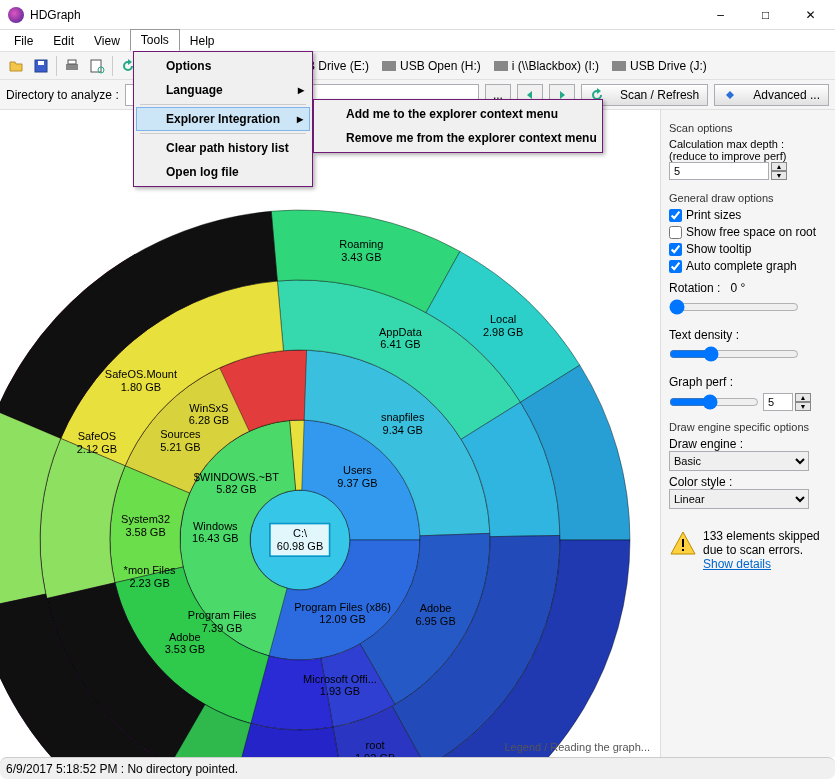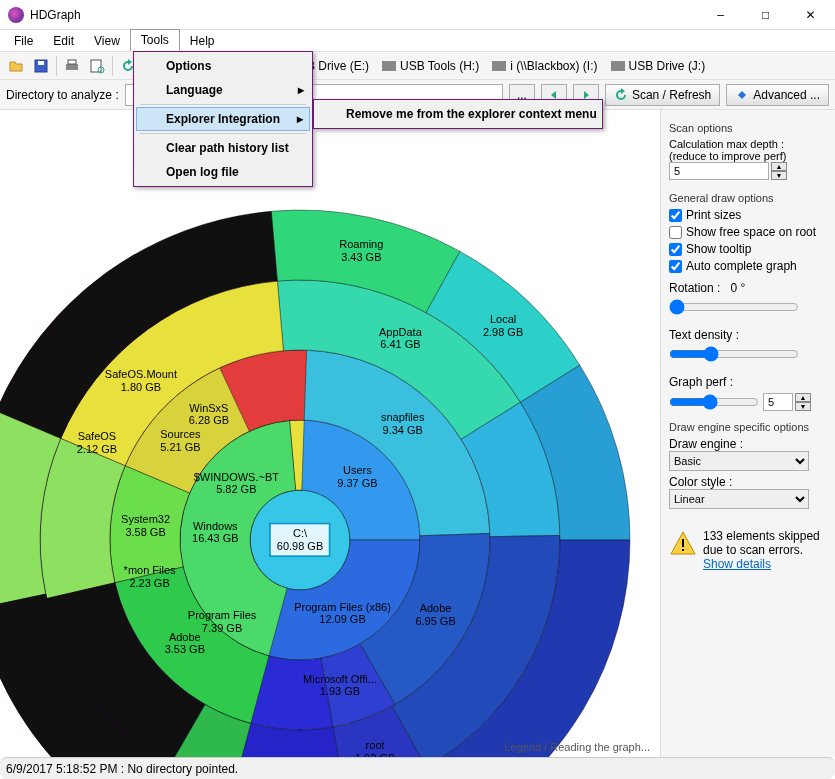--- a/index.html
+++ b/index.html
@@ -20,21 +20,21 @@
 .toolbar { height: 28px; display: flex; align-items: center; padding: 2px 4px; gap: 1px; border-bottom: 1px solid #e0e0e0; background: #f5f5f5; }
 .toolbar .tbtn { width: 24px; height: 24px; display: flex; align-items: center; justify-content: center; cursor: pointer; border: 1px solid transparent; }
 .toolbar .sep { width: 1px; height: 20px; background: #ccc; margin: 0 2px; }
 .toolbar .drive { display: flex; align-items: center; gap: 4px; padding: 2px 6px; cursor: pointer; white-space: nowrap; }
 .toolbar .drive .dicon { width: 14px; height: 10px; background: #888; }
 
 
 .pathbar { height: 30px; display: flex; align-items: center; padding: 2px 6px; gap: 6px; border-bottom: 1px solid #e0e0e0; background: #f5f5f5; }
 .pathbar input { flex: 1; height: 22px; border: 1px solid #abadb3; padding: 0 4px; }
 .pathbar .navbtn { width: 26px; height: 22px; border: 1px solid #abadb3; background: #f0f0f0; display: inline-flex; align-items: center; justify-content: center; cursor: pointer; }
-.pathbar .bigbtn { height: 22px; padding: 0 8px; border: 1px solid #abadb3; background: linear-gradient(#fff,#e1e1e1); display: inline-flex; align-items: center; gap: 4px; cursor: pointer; }
+.pathbar .bigbtn { height: 22px; padding: 0 8px; border: 1px solid #abadb3; background: linear-gradient(#fff,#e1e1e1); display: inline-flex; align-items: center; gap: 16px; cursor: pointer; }
 
 
 .dropdown { position: absolute; background: #f0f0f0; border: 1px solid #701a75; box-shadow: 2px 2px 4px rgba(0,0,0,0.3); z-index: 100; min-width: 180px; padding: 2px; font-weight: bold; }
 .dropdown .ditem { padding: 5px 20px 5px 30px; cursor: pointer; white-space: nowrap; position: relative; }
 .dropdown .ditem.highlighted { background: #cde6f7; border: 1px solid #7eb4ea; padding: 4px 19px 4px 29px; }
 .dropdown .ditem .arrow { position: absolute; right: 6px; top: 50%; transform: translateY(-50%); }
 .dropdown .dsep { height: 1px; background: #ccc; margin: 2px 4px; }
 
 
 .main { display: flex; height: calc(779px - 30px - 22px - 28px - 30px - 22px); }
@@ -128,21 +128,21 @@
   <div class="drive">
       <div class="dicon"></div>
       <span>System (C:)</span>
     </div>
   <div class="drive">
       <div class="dicon"></div>
       <span>USB Drive (E:)</span>
     </div>
   <div class="drive">
       <div class="dicon"></div>
-      <span>USB Tools (H:)</span>
+      <span>USB Open (H:)</span>
     </div>
   <div class="drive">
       <div class="dicon"></div>
       <span>i (\\Blackbox) (I:)</span>
     </div>
   <div class="drive">
       <div class="dicon"></div>
       <span>USB Drive (J:)</span>
     </div>
 </div>
@@ -179,20 +179,21 @@
   <div class="ditem">Options</div>
   <div class="ditem"><span>Language</span><span class="arrow">▸</span></div>
   <div class="dsep"></div>
   <div class="ditem highlighted"><span>Explorer Integration</span><span class="arrow">▸</span></div>
   <div class="dsep"></div>
   <div class="ditem">Clear path history list</div>
   <div class="ditem">Open log file</div>
 </div>
 
 <div class="dropdown" style="left:313px; top:99px; width:290px;">
+  <div class="ditem">Add me to the explorer context menu</div>
   <div class="ditem">Remove me from the explorer context menu</div>
 </div>
 
 <div class="main">
   <div class="graph-area">
     <svg class="sunburst" id="sunburst" width="660" height="650">
         <circle cx="300" cy="430" r="50" fill="#36c6e8" stroke="#000" stroke-width="0.5"></circle>
         <path d="M 289.541310870281 310.45663622899053 A 120 120 0 0 1 420 430 L 350 430 A 50 50 0 0 0 295.6422128626171 380.1902650954127 Z" fill="#3399ee" stroke="#000" stroke-width="0.4"></path>
         <path d="M 420 430 A 120 120 0 0 1 240.00000000000003 533.9230484541326 L 275 473.30127018922195 A 50 50 0 0 0 350 430 Z" fill="#2b6adf" stroke="#000" stroke-width="0.4"></path>
         <path d="M 240.00000000000003 533.9230484541326 A 120 120 0 0 1 183.07559222577177 403.0058734787362 L 251.28149676073824 418.75244728280677 A 50 50 0 0 0 275 473.30127018922195 Z" fill="#a63be0" stroke="#000" stroke-width="0.4"></path>

